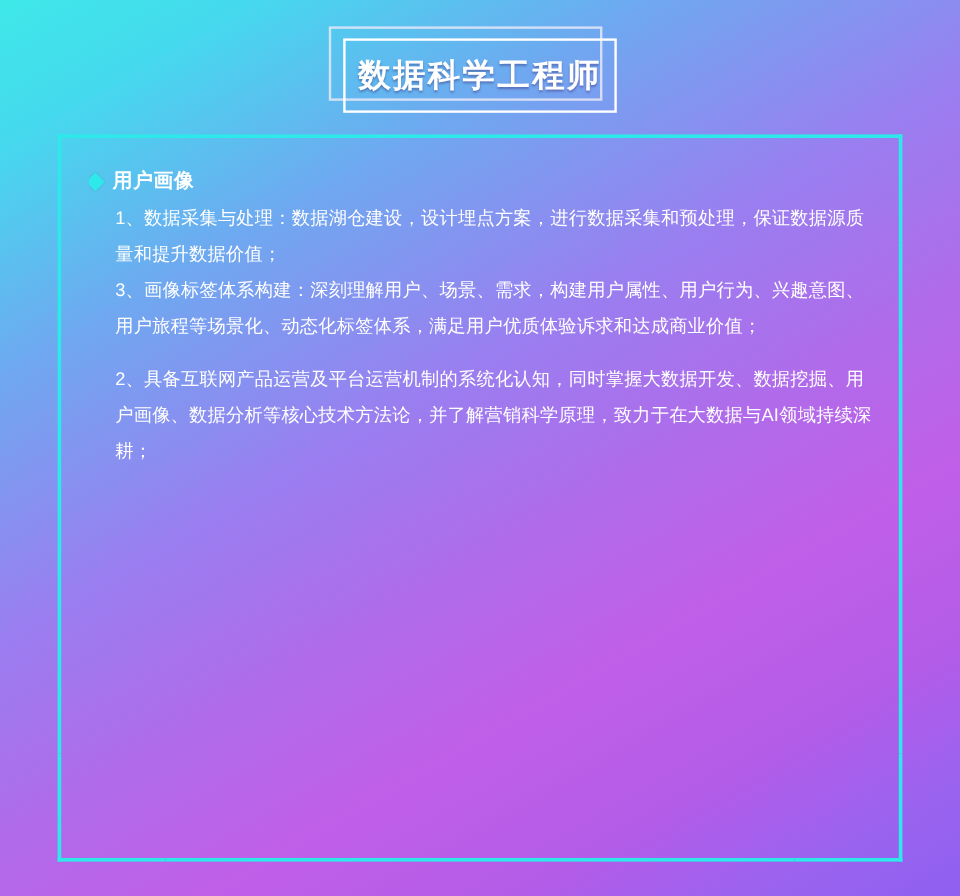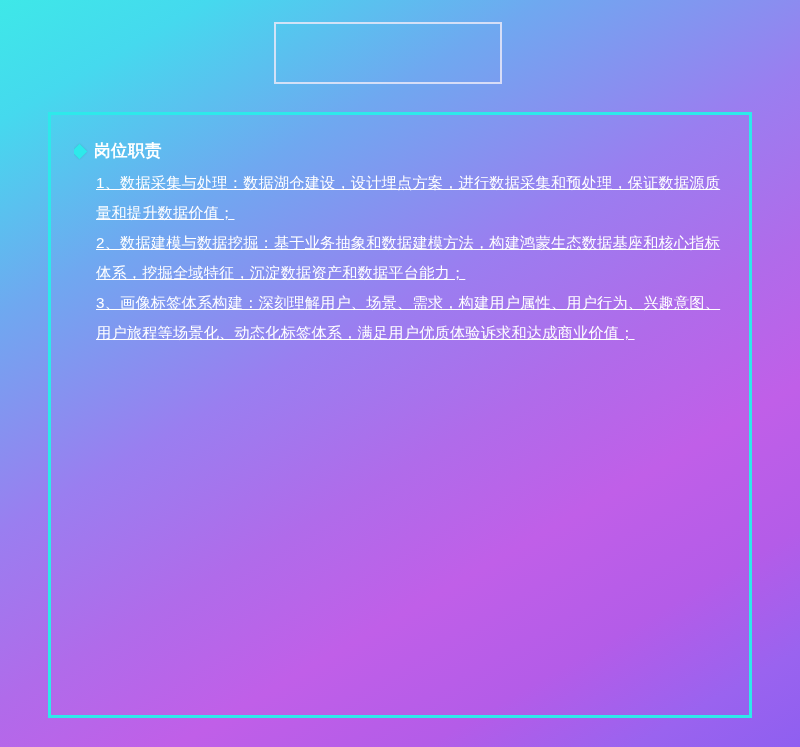--- a/index.html
+++ b/index.html
@@ -135,54 +135,56 @@
     font-weight: bold;
     letter-spacing: .5px;
   }
 
   .section-body {
     color: #ffffff;
     font-size: 15.2px;
     line-height: 30px;
     padding-left: 22px;
     letter-spacing: .2px;
-    text-decoration: underline;
   }
   .para { margin: 0; }
 </style>
 </head>
 <body>
 
 <div class="title-wrap">
   <div class="title-box-shadow"></div>
+  <div class="title-box">
+    <span class="title-text">数据科学工程师</span>
+  </div>
 </div>
 
 <div class="panel">
   <div class="corner tl"></div>
   <div class="corner tr"></div>
   <div class="corner bl"></div>
   <div class="corner br"></div>
   <div class="edge-top"></div>
   <div class="edge-bottom"></div>
   <div class="edge-left"></div>
   <div class="edge-right"></div>
 
   <div class="panel-inner">
 
     <div class="section">
       <div class="section-head">
         <span class="diamond"></span>
-        <span class="section-title">岗位职责</span>
+        <span class="section-title">用户画像</span>
       </div>
       <div class="section-body">
         <p class="para">1、数据采集与处理：数据湖仓建设，设计埋点方案，进行数据采集和预处理，保证数据源质量和提升数据价值；</p>
-        <p class="para">2、数据建模与数据挖掘：基于业务抽象和数据建模方法，构建鸿蒙生态数据基座和核心指标体系，挖掘全域特征，沉淀数据资产和数据平台能力；</p>
         <p class="para">3、画像标签体系构建：深刻理解用户、场景、需求，构建用户属性、用户行为、兴趣意图、用户旅程等场景化、动态化标签体系，满足用户优质体验诉求和达成商业价值；</p>
       </div>
     </div>
 
     <div class="section">
       <div class="section-body">
+        <p class="para">2、具备互联网产品运营及平台运营机制的系统化认知，同时掌握大数据开发、数据挖掘、用户画像、数据分析等核心技术方法论，并了解营销科学原理，致力于在大数据与AI领域持续深耕；</p>
       </div>
     </div>
 
   </div>
 </div>
 
 </body></html>

